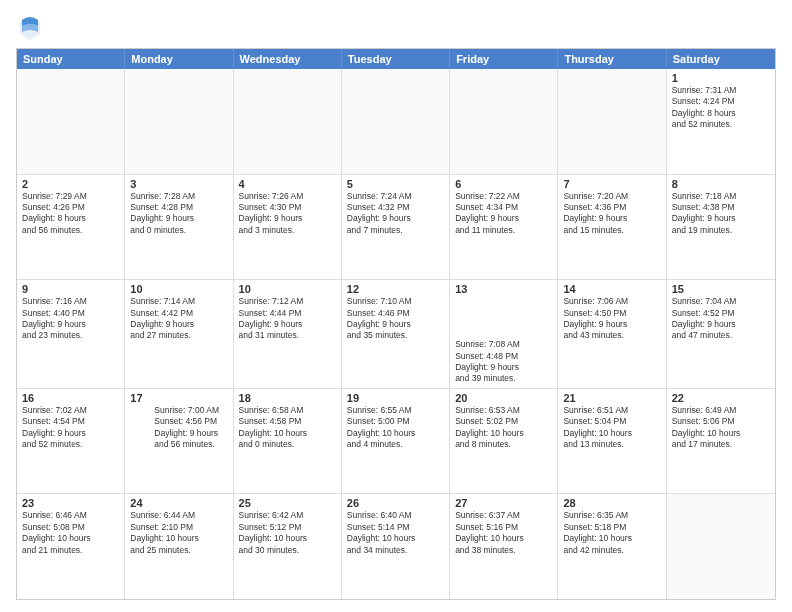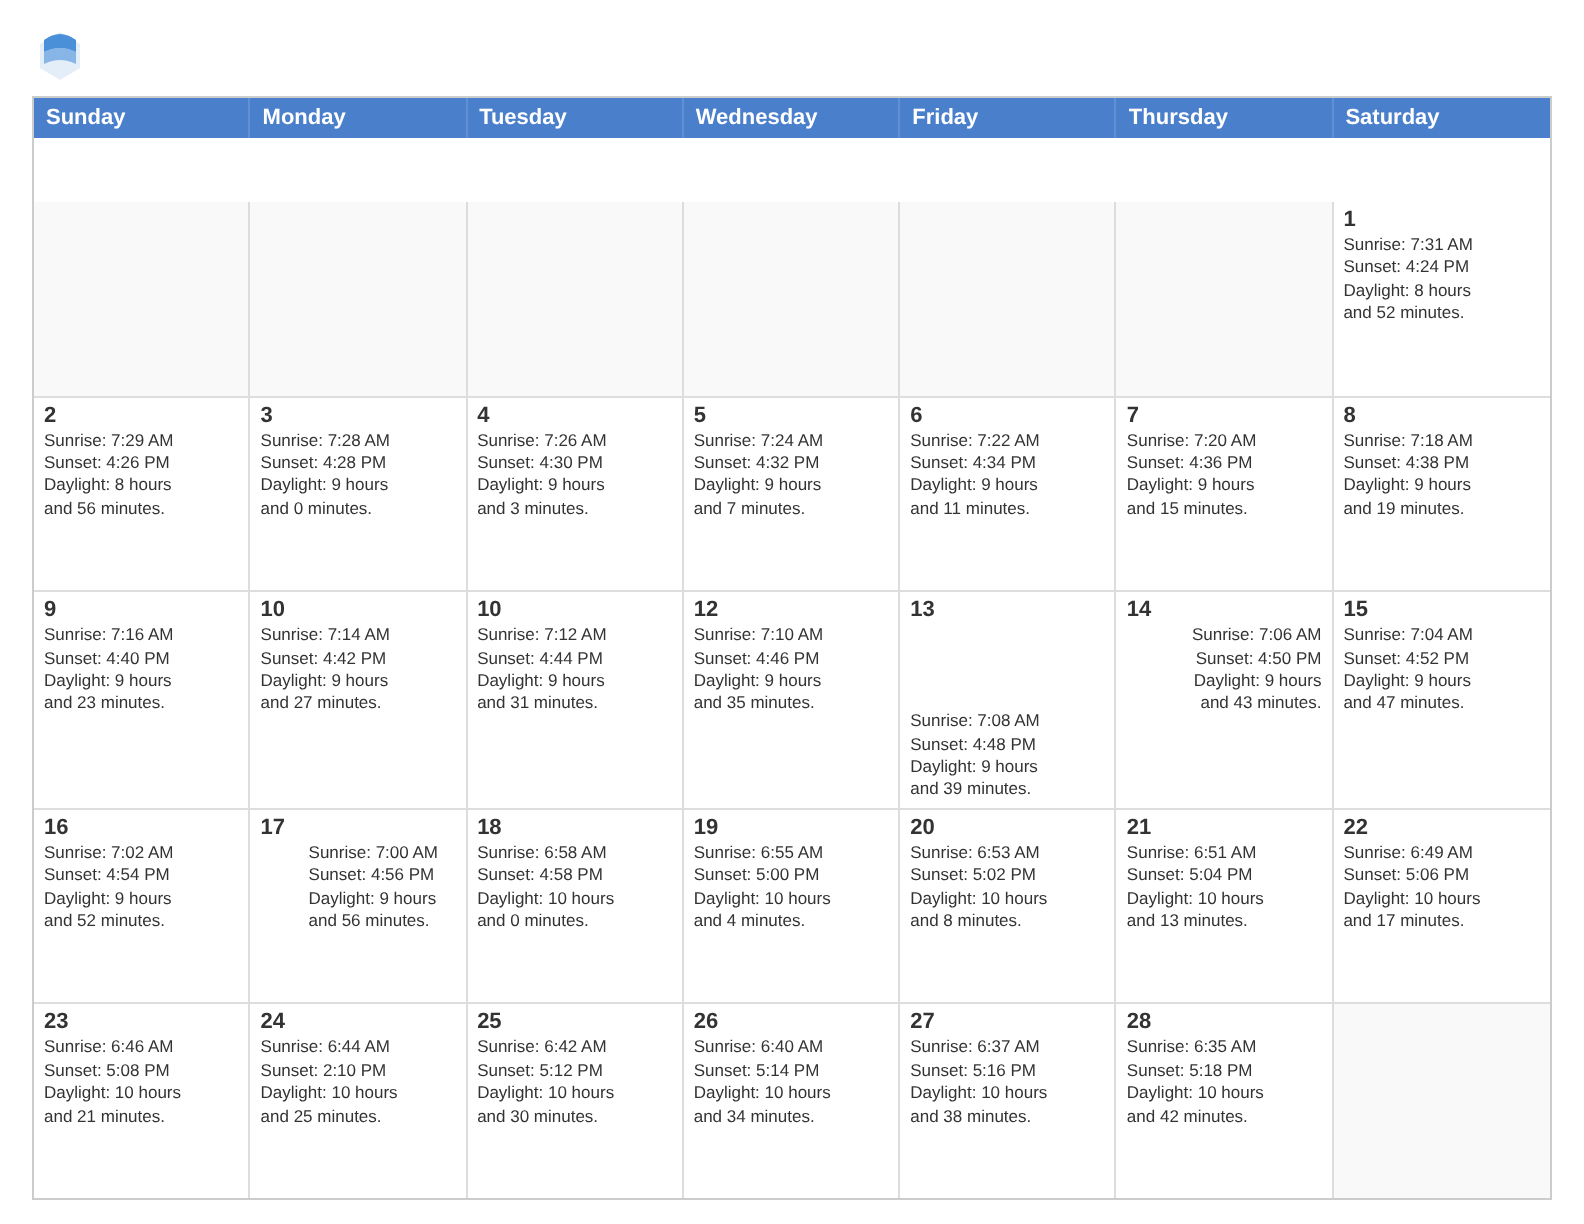--- a/index.html
+++ b/index.html
@@ -59,21 +59,20 @@
     .location {
       font-size: 14px;
       color: #555;
       margin-top: 2px;
     }
     .calendar {
       flex: 1;
       display: flex;
       flex-direction: column;
       border: 1px solid #ccc;
-      gap: 32px;
     }
     .cal-header {
       display: grid;
       grid-template-columns: repeat(7, 1fr);
       background: #4a7fcb;
     }
     .cal-header-cell {
       color: #fff;
       font-size: 11px;
       font-weight: bold;
@@ -135,22 +134,22 @@
     <div class="title-block">
       <div class="month-title"></div>
       <div class="location"></div>
     </div>
   </div>
 
   <div class="calendar">
     <div class="cal-header">
     <div class="cal-header-cell">Sunday</div>
         <div class="cal-header-cell">Monday</div>
+        <div class="cal-header-cell">Wednesday</div>
         <div class="cal-header-cell">Tuesday</div>
-        <div class="cal-header-cell">Wednesday</div>
         <div class="cal-header-cell">Friday</div>
         <div class="cal-header-cell">Thursday</div>
         <div class="cal-header-cell">Saturday</div>
       </div>
     <div class="cal-body">
     <div class="cal-row">
           <div class="cal-cell empty"></div>
           <div class="cal-cell empty"></div>
           <div class="cal-cell empty"></div>
           <div class="cal-cell empty"></div>
@@ -246,21 +245,21 @@
           </div>
           <div class="cal-cell">
             <div class="day-num">13</div>
             <div class="day-info" style="white-space: pre-line; margin-top: 44px;">Sunrise: 7:08 AM
 Sunset: 4:48 PM
 Daylight: 9 hours
 and 39 minutes.</div>
           </div>
           <div class="cal-cell">
             <div class="day-num">14</div>
-            <div class="day-info" style="white-space: pre-line; text-align: right;">Sunrise: 7:06 AM
+            <div class="day-info" style="white-space: pre-line;">Sunrise: 7:06 AM
 Sunset: 4:50 PM
 Daylight: 9 hours
 and 43 minutes.</div>
           </div>
           <div class="cal-cell">
             <div class="day-num">15</div>
             <div class="day-info" style="white-space: pre-line;">Sunrise: 7:04 AM
 Sunset: 4:52 PM
 Daylight: 9 hours
 and 47 minutes.</div>

